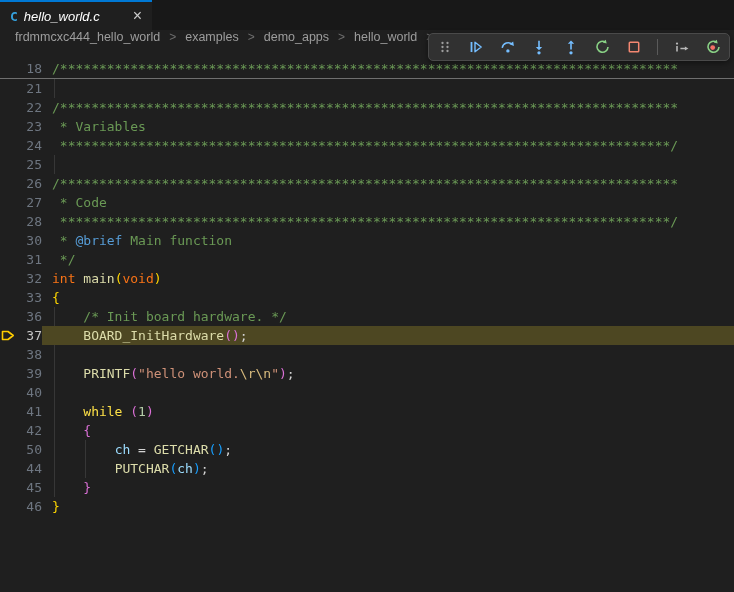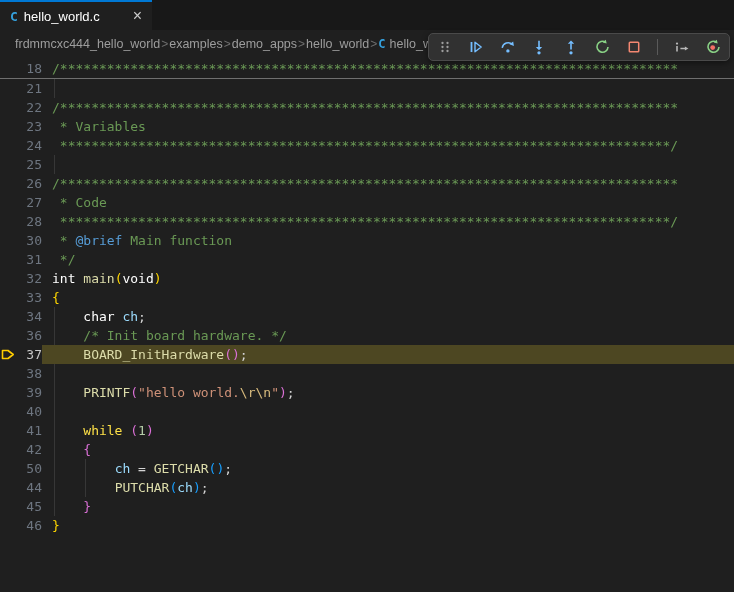--- a/index.html
+++ b/index.html
@@ -5,27 +5,27 @@
   * { margin:0; padding:0; box-sizing:border-box; }
   html,body { width:734px; height:592px; overflow:hidden; background:#1f1f1f;
               font-family:"Liberation Sans", sans-serif; }
   .app { position:relative; width:734px; height:592px; background:#1f1f1f; }
 
   
   .tabbar { height:30px; background:#181818; display:flex; }
   .tab { width:152px; height:30px; background:#1f1f1f; border-top:2px solid #0078d4;
          display:flex; align-items:center; padding:0 8px 0 10px; gap:6px; cursor:pointer; }
   .tab .cicon { color:#35a0dc; font-weight:bold; font-size:13px; font-family:"DejaVu Sans Mono",monospace; }
-  .tab .label { color:#ffffff; font-size:13px; white-space:nowrap;
+  .tab .label { color:#ffffff; font-style:italic; font-size:13px; white-space:nowrap;
                 overflow:hidden; flex:1; }
   .tab .close { color:#cccccc; font-size:16px; line-height:16px; padding:0 2px; }
 
   
-  .breadcrumbs { height:28px; display:flex; align-items:center; padding-left:15px;
-                 color:#9d9d9d; font-size:12.5px; gap:1px; white-space:nowrap; }
+  .breadcrumbs { height:28px; display:flex; padding-left:15px;
+                 color:#9d9d9d; font-size:12.5px; gap:9px; white-space:nowrap; }
   .crumb { cursor:pointer; }
   .crumb-sep { color:#6e6e6e; font-size:12px; }
   .crumb-file { display:flex; align-items:center; gap:4px; }
   .crumb-file .cicon { color:#35a0dc; font-weight:bold; font-size:12px;
                        font-family:"DejaVu Sans Mono",monospace; }
 
   
   .dbgbar { position:absolute; left:428px; top:33px; width:302px; height:28px; z-index:10;
             background:#313131; border:1px solid #4a4a4a; border-radius:5px;
             display:flex; align-items:center; padding:0 8px; gap:12px;
@@ -42,21 +42,21 @@
   .glyph { flex:0 0 18px; height:19px; display:flex; align-items:center; padding-left:1px; }
   .num { flex:0 0 24px; text-align:right; color:#6e7681;
          font:13px/19px "DejaVu Sans Mono", monospace; }
   .num.numhl { color:#c6c6c6; }
   .codecell { flex:1; position:relative; height:19px; padding-left:10px; white-space:pre;
               font:13px/19px "DejaVu Sans Mono", monospace; color:#d4d4d4; overflow:hidden; }
   .row.hl .codecell { background:#4d4722; }
   .guide { position:absolute; top:0; bottom:0; width:1px; background:#373737; }
 
   
-  .cm{color:#6a9955} .kw{color:#ffffff} .ctl{color:#fde047} .fn{color:#dcdcaa}
+  .cm{color:#6a9955} .kw{color:#f97316} .ctl{color:#fde047} .fn{color:#dcdcaa}
   .vr{color:#9cdcfe} .nm{color:#b5cea8} .st{color:#ce9178} .es{color:#d7ba7d}
   .pn{color:#d4d4d4} .b1{color:#ffd700} .b2{color:#da70d6} .b3{color:#179fff}
   .dc{color:#569cd6}
 </style>
 </head>
 <body>
 
 <div class="app">
 
   <div class="tabbar">
@@ -215,25 +215,20 @@
           <div class="num">32</div>
           <div class="codecell"><span class="kw">int</span><span> </span><span class="fn">main</span><span class="b1">(</span><span class="kw">void</span><span class="b1">)</span></div>
         </div>
         <div class="row">
           <div class="glyph"></div>
           <div class="num">33</div>
           <div class="codecell"><span class="b1">{</span></div>
         </div>
         <div class="row">
           <div class="glyph"></div>
-          <div class="num">34</div>
-          <div class="codecell"><div class="guide" style="left: 12px;"></div><span>    </span><span class="kw">char</span><span> </span><span class="vr">ch</span><span class="pn">;</span></div>
-        </div>
-        <div class="row">
-          <div class="glyph"></div>
           <div class="num">36</div>
           <div class="codecell"><div class="guide" style="left: 12px;"></div><span class="cm">    /* Init board hardware. */</span></div>
         </div>
         <div class="row hl">
           <div class="glyph">
             <svg width="14" height="15" viewBox="0 0 14 15">
               <path d="M1.5 3.5 H7 L12.2 7.5 L7 11.5 H1.5 Z" fill="none" stroke="#ffcc00" stroke-width="1.6" stroke-linejoin="round"></path>
             </svg>
           </div>
           <div class="num numhl">37</div>

